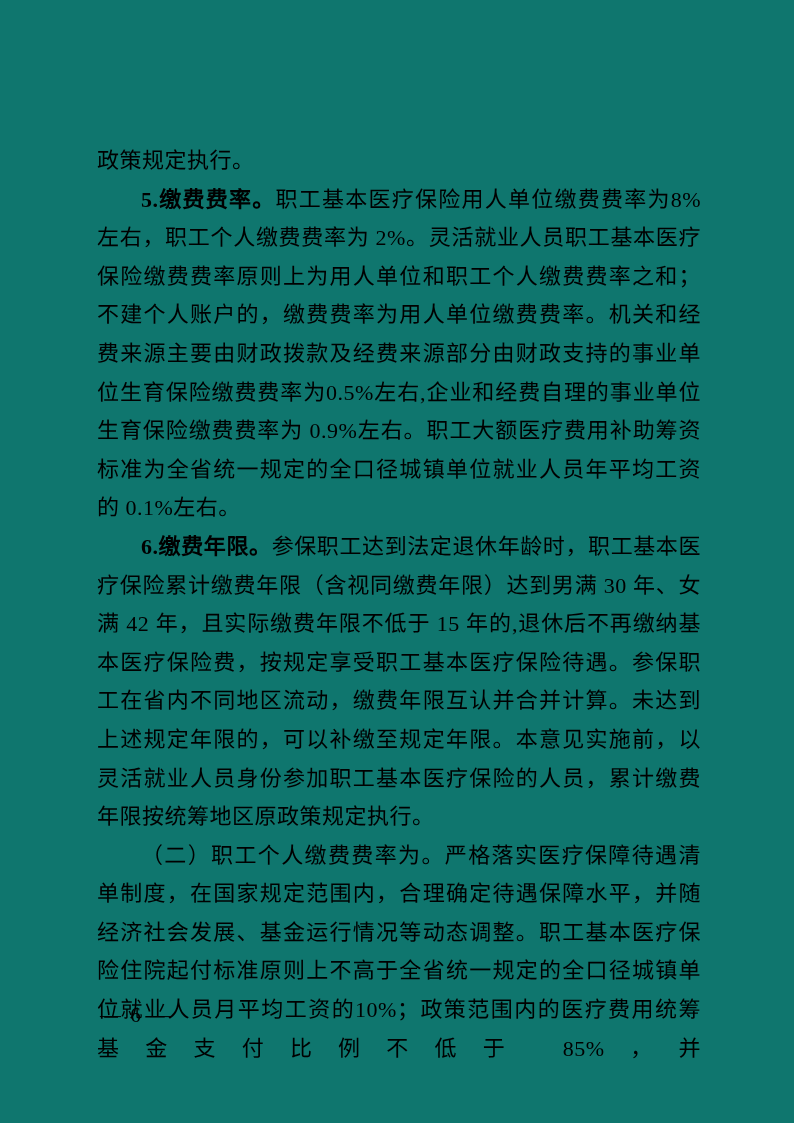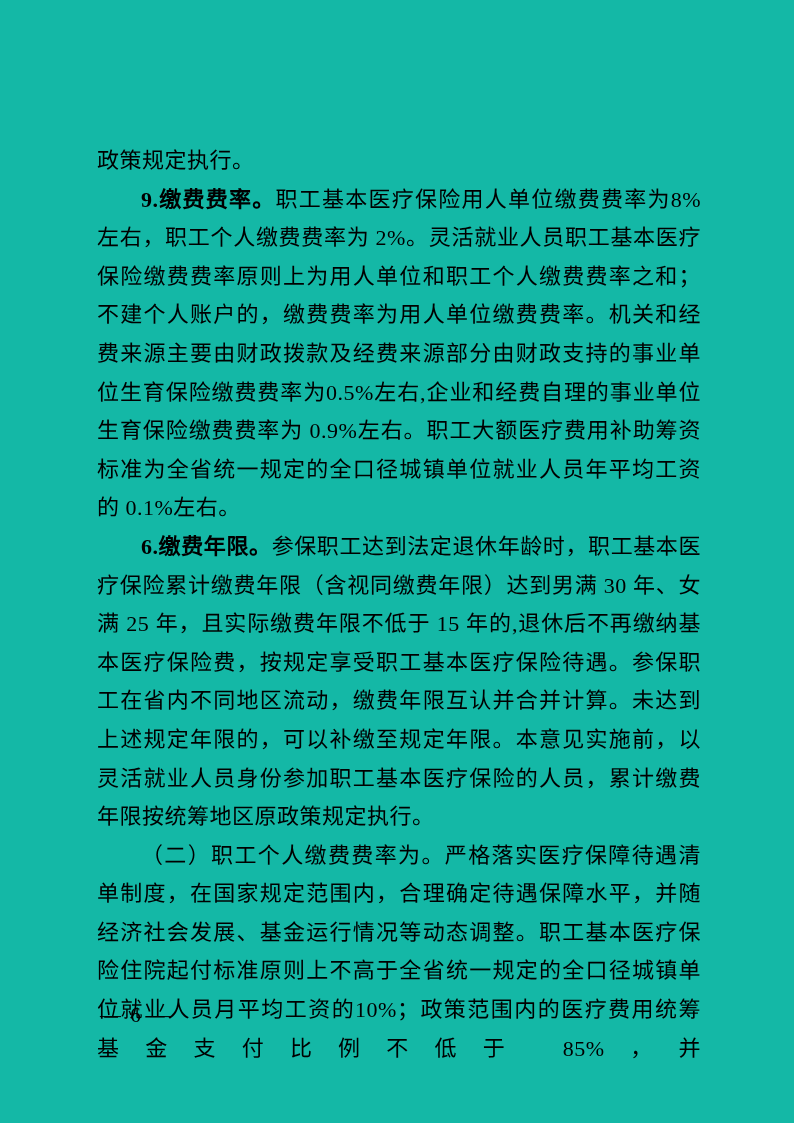--- a/index.html
+++ b/index.html
@@ -4,21 +4,21 @@
 <style>
   html, body {
     margin: 0;
     padding: 0;
     background: #ffffff;
   }
   .page {
     position: relative;
     width: 794px;
     height: 1123px;
-    background: #14b8a6;
+    background: #0f766e;
     overflow: hidden;
     color: #000000;
     font-family: "Liberation Serif", "DejaVu Serif", serif;
   }
   .content {
     position: absolute;
     left: 97px;
     top: 142px;
     width: 604px;
     font-size: 22px;
@@ -54,22 +54,22 @@
   }
 </style>
 </head>
 <body>
 
 <div class="page">
   <div class="content">
 
     <p class="para no-indent"><span>政策规定执行。</span></p>
 
-    <p class="para"><span class="lead-bold">9.缴费费率。</span><span>职工基本医疗保险用人单位缴费费率为8%左右，职工个人缴费费率为 2%。灵活就业人员职工基本医疗保险缴费费率原则上为用人单位和职工个人缴费费率之和；不建个人账户的，缴费费率为用人单位缴费费率。机关和经费来源主要由财政拨款及经费来源部分由财政支持的事业单位生育保险缴费费率为0.5%左右,企业和经费自理的事业单位生育保险缴费费率为 0.9%左右。职工大额医疗费用补助筹资标准为全省统一规定的全口径城镇单位就业人员年平均工资的 0.1%左右。</span></p>
+    <p class="para"><span class="lead-bold">5.缴费费率。</span><span>职工基本医疗保险用人单位缴费费率为8%左右，职工个人缴费费率为 2%。灵活就业人员职工基本医疗保险缴费费率原则上为用人单位和职工个人缴费费率之和；不建个人账户的，缴费费率为用人单位缴费费率。机关和经费来源主要由财政拨款及经费来源部分由财政支持的事业单位生育保险缴费费率为0.5%左右,企业和经费自理的事业单位生育保险缴费费率为 0.9%左右。职工大额医疗费用补助筹资标准为全省统一规定的全口径城镇单位就业人员年平均工资的 0.1%左右。</span></p>
 
-    <p class="para"><span class="lead-bold">6.缴费年限。</span><span>参保职工达到法定退休年龄时，职工基本医疗保险累计缴费年限（含视同缴费年限）达到男满 30 年、女满 25 年，且实际缴费年限不低于 15 年的,退休后不再缴纳基本医疗保险费，按规定享受职工基本医疗保险待遇。参保职工在省内不同地区流动，缴费年限互认并合并计算。未达到上述规定年限的，可以补缴至规定年限。本意见实施前，以灵活就业人员身份参加职工基本医疗保险的人员，累计缴费年限按统筹地区原政策规定执行。</span></p>
+    <p class="para"><span class="lead-bold">6.缴费年限。</span><span>参保职工达到法定退休年龄时，职工基本医疗保险累计缴费年限（含视同缴费年限）达到男满 30 年、女满 42 年，且实际缴费年限不低于 15 年的,退休后不再缴纳基本医疗保险费，按规定享受职工基本医疗保险待遇。参保职工在省内不同地区流动，缴费年限互认并合并计算。未达到上述规定年限的，可以补缴至规定年限。本意见实施前，以灵活就业人员身份参加职工基本医疗保险的人员，累计缴费年限按统筹地区原政策规定执行。</span></p>
 
     <p class="para last"><span class="lead-kai">（二）职工个人缴费费率为。</span><span>严格落实医疗保障待遇清单制度，在国家规定范围内，合理确定待遇保障水平，并随经济社会发展、基金运行情况等动态调整。职工基本医疗保险住院起付标准原则上不高于全省统一规定的全口径城镇单位就业人员月平均工资的10%；政策范围内的医疗费用统筹基金支付比例不低于 85%，并</span></p>
 
   </div>
 
   <div class="page-footer">— 6 —</div>
 </div>
 
 </body></html>

